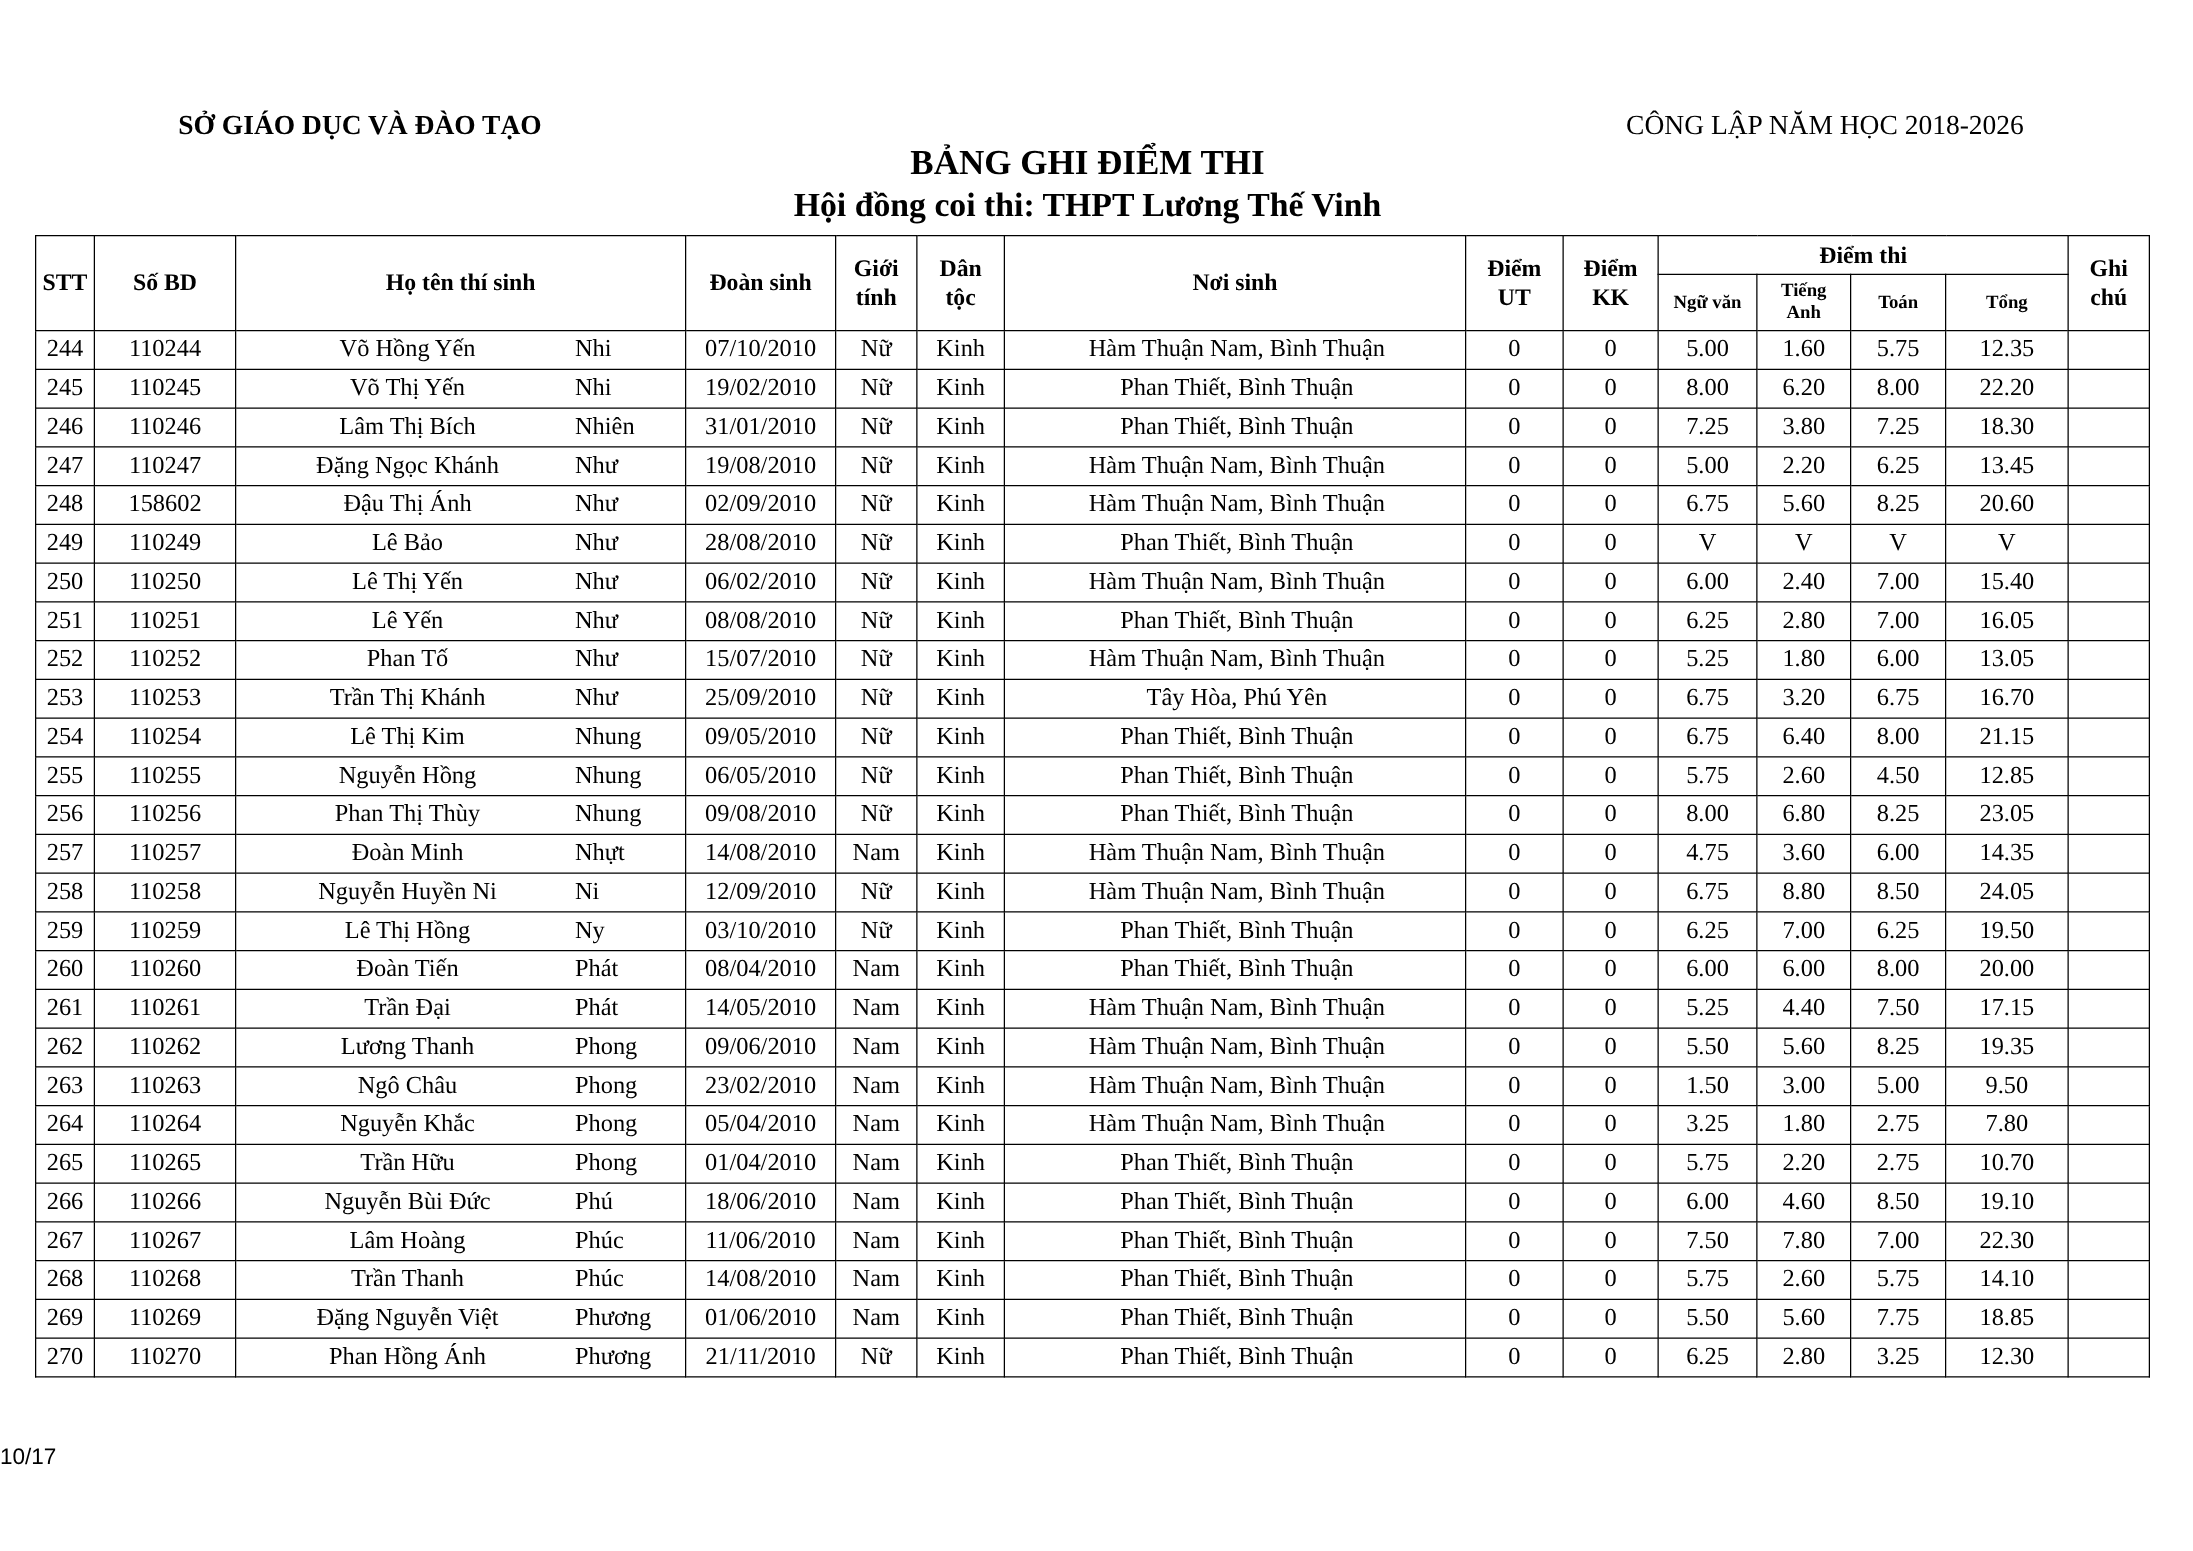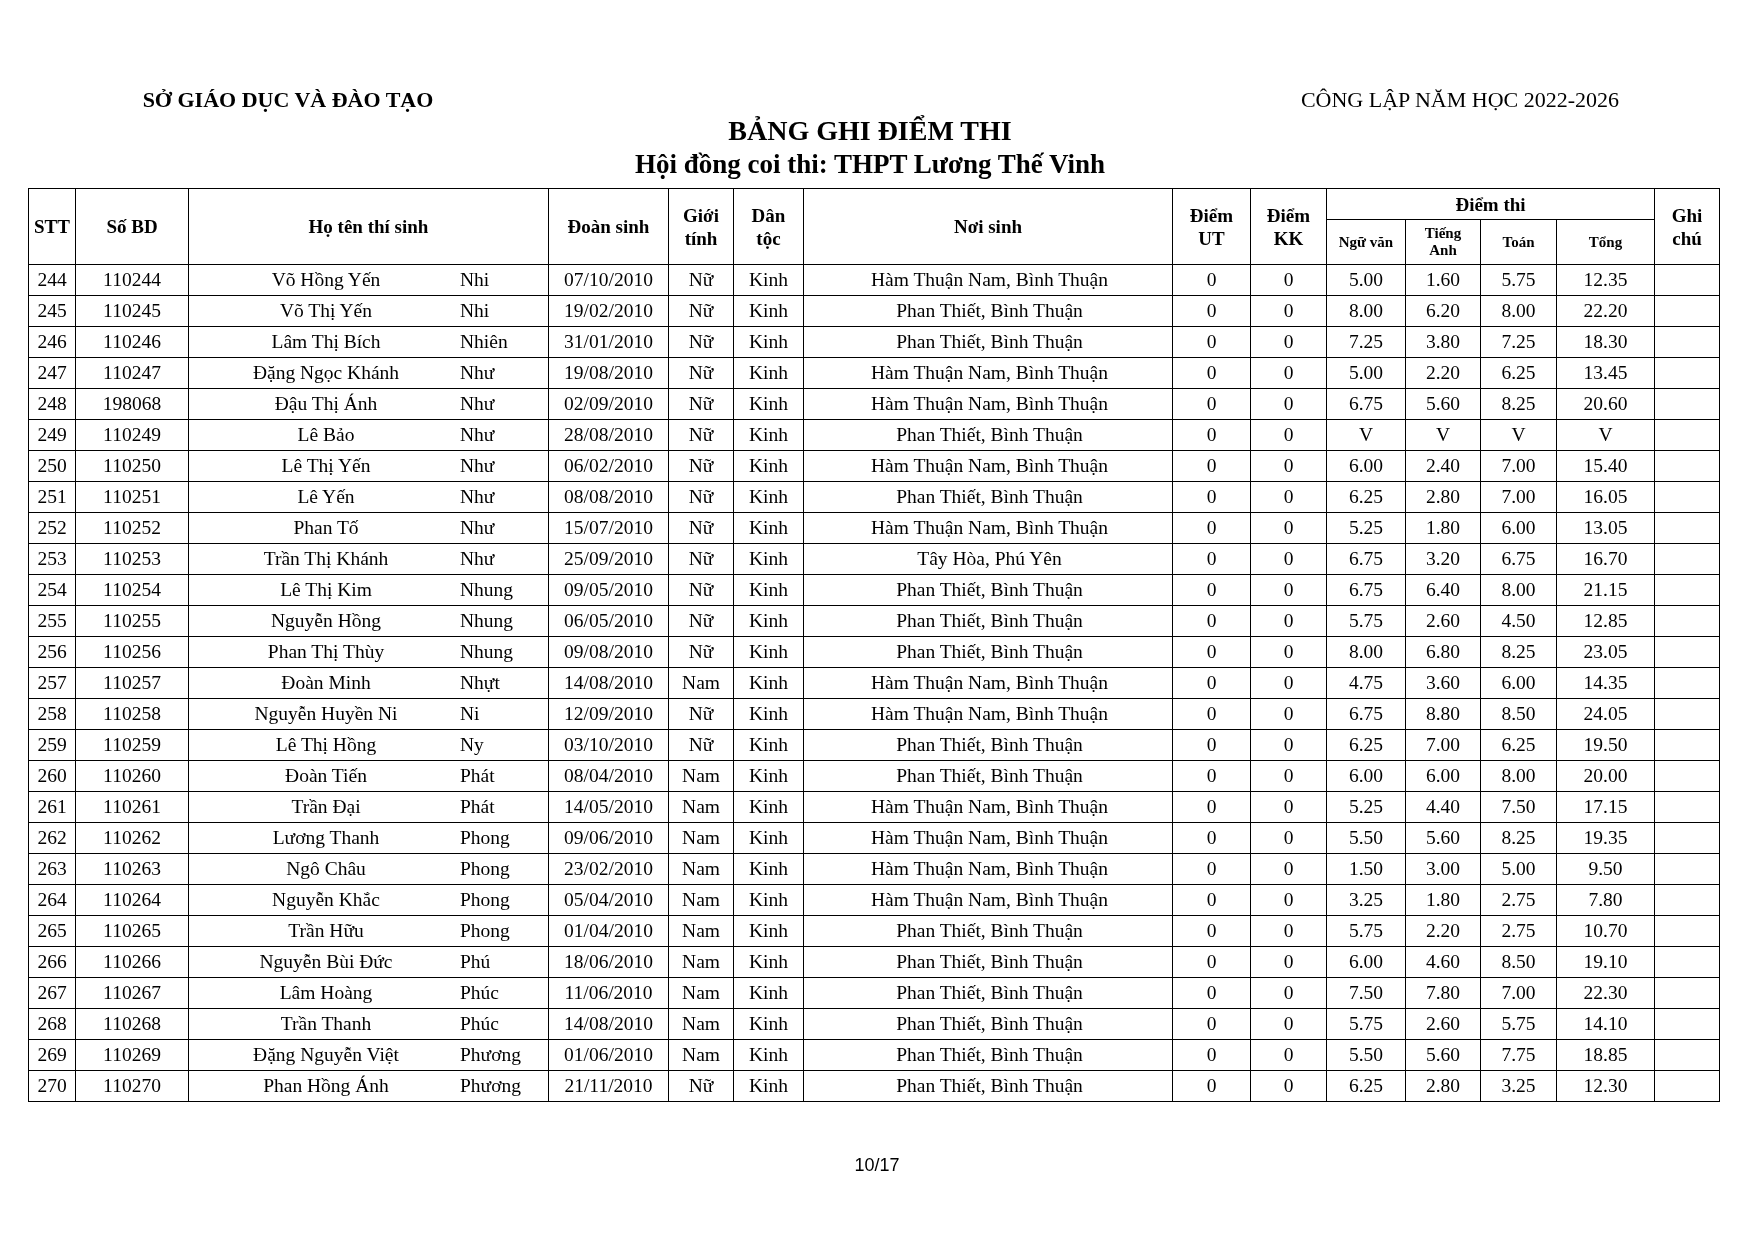--- a/index.html
+++ b/index.html
@@ -21,37 +21,37 @@
   table.grid th { font-weight: bold; font-size: 19px; line-height: 23px; }
   table.grid th.small { font-size: 15px; line-height: 17px; }
   table.grid thead tr.r1 th { height: 30px; }
   table.grid thead tr.r2 th { height: 44px; }
   table.grid tbody td { height: 30px; line-height: 30px; }
   td.left { text-align: right; padding-left: 3px !important; }
   .name-wrap { display: flex; }
   .name-wrap .ho { width: 268px; display: inline-block; }
   .name-wrap .ten { display: inline-block; }
 
-  .footer { position: absolute; left: 0; width: 1754px; top: 1155px; text-align: center;
+  .footer { position: absolute; left: 0; width: 1754px; top: 1155px; 
             font-family: "Liberation Sans", sans-serif; font-size: 18px; }
 </style>
 </head>
 <body>
 
 <div class="hdr hdr-left">
   <div class="l2">SỞ GIÁO DỤC VÀ ĐÀO TẠO</div>
 </div>
 
 <div class="hdr hdr-center">
   <div class="title">BẢNG GHI ĐIỂM THI</div>
   <div class="sub">Hội đồng coi thi: THPT Lương Thế Vinh</div>
 </div>
 
 <div class="hdr hdr-right">
-  <div class="l2">CÔNG LẬP NĂM HỌC 2022-2026</div>
+  <div class="l2">CÔNG LẬP NĂM HỌC 2018-2026</div>
 </div>
 
 <table class="grid">
   <colgroup>
     <col style="width:47px">
     <col style="width:113px">
     <col style="width:360px">
     <col style="width:120px">
     <col style="width:65px">
     <col style="width:70px">
@@ -165,21 +165,21 @@
         <td>0</td>
         <td>0</td>
         <td>5.00</td>
         <td>2.20</td>
         <td>6.25</td>
         <td>13.45</td>
         <td></td>
       </tr>
       <tr>
         <td>248</td>
-        <td>198068</td>
+        <td>158602</td>
         <td class="left">
           <div class="name-wrap">
             <span class="ho">Đậu Thị Ánh</span>
             <span class="ten">Như</span>
           </div>
         </td>
         <td>02/09/2010</td>
         <td>Nữ</td>
         <td>Kinh</td>
         <td class="left">Hàm Thuận Nam, Bình Thuận</td>

